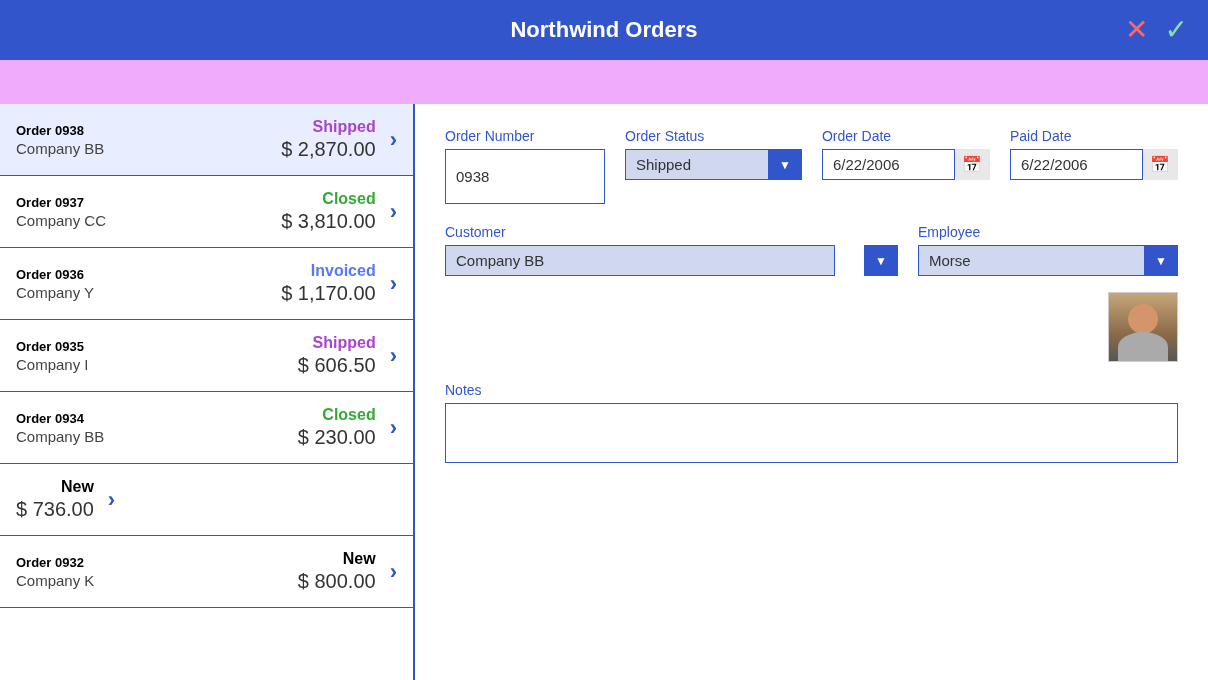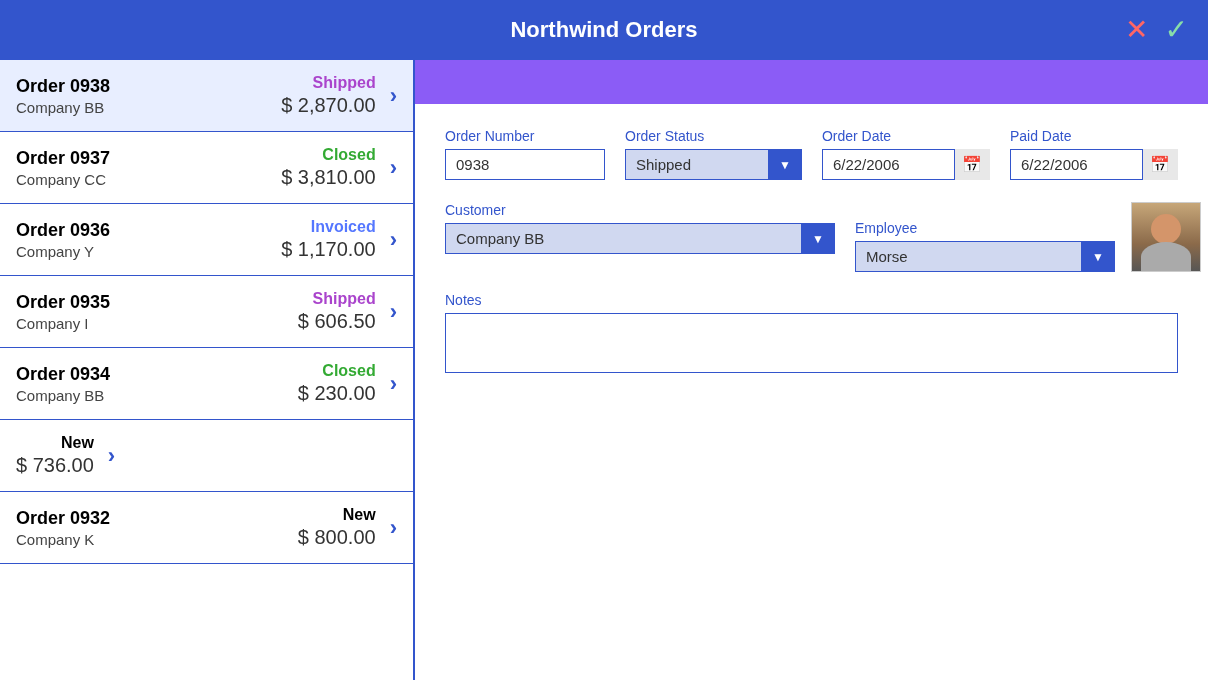--- a/index.html
+++ b/index.html
@@ -6,23 +6,24 @@
     body {
       font-family: Arial, sans-serif;
       background: #f0f0f0;
       width: 1208px;
       height: 680px;
       overflow: hidden;
     }
     .app-window {
       width: 1208px;
       height: 680px;
-      background: #8b5cf6;
+      background: #f0abfc;
       display: flex;
       flex-direction: column;
+      gap: 44px;
     }
     .title-bar {
       background: #3355cc;
       color: white;
       display: flex;
       align-items: center;
       justify-content: center;
       padding: 0 16px;
       height: 60px;
       position: relative;
@@ -83,21 +84,21 @@
       cursor: pointer;
       position: relative;
     }
     .order-item.active {
       background: #e8eeff;
     }
     .order-item-info {
       flex: 1;
     }
     .order-title {
-      font-size: 18px;
+      font-size: 13px;
       font-weight: bold;
       color: #000;
     }
     .order-company {
       font-size: 15px;
       color: #444;
       margin-top: 2px;
     }
     .order-right {
       display: flex;
@@ -125,21 +126,20 @@
       font-weight: bold;
       margin-left: 4px;
     }
 
     
     .order-detail-panel {
       flex: 1;
       padding: 24px 30px 24px 30px;
       background: #fff;
       overflow-y: auto;
-      margin-top: 44px;
     }
 
     .form-row {
       display: flex;
       gap: 20px;
       margin-bottom: 20px;
     }
     .form-group {
       display: flex;
       flex-direction: column;
@@ -153,21 +153,21 @@
     .form-group.employee { width: 260px; }
     .form-group.notes { width: 100%; }
 
     .form-label {
       font-size: 14px;
       color: #3355cc;
       font-weight: 500;
     }
     .form-input {
       border: 1.5px solid #3355cc;
-      padding: 6px 10px;
+      padding: 18px 10px;
       font-size: 15px;
       background: #fff;
       color: #333;
       outline: none;
     }
     .form-select-wrapper {
       position: relative;
       display: flex;
       align-items: center;
     }
@@ -415,21 +415,21 @@
       <div class="form-row">
 
         <div class="form-group customer">
           <label class="form-label">Customer</label>
           <div class="form-select-wrapper">
             <select style="width:390px;"><option value="Company A">Company A</option><option value="Company BB" selected="">Company BB</option><option value="Company CC">Company CC</option><option value="Company I">Company I</option><option value="Company K">Company K</option><option value="Company Y">Company Y</option></select>
             <div class="select-arrow"></div>
           </div>
         </div>
 
-        <div style="display:flex; align-items: flex-end; gap:16px;">
+        <div style="display:flex; align-items: flex-end; gap:16px;flex-direction:column;">
           <div class="form-group employee">
             <label class="form-label">Employee</label>
             <div class="form-select-wrapper">
               <select style="width:260px;"><option value="Morse">Morse</option><option value="Freehafer">Freehafer</option><option value="Kotas">Kotas</option><option value="Sergienko">Sergienko</option></select>
               <div class="select-arrow"></div>
             </div>
           </div>
           <div class="employee-photo">
             <div class="employee-photo-img"></div>
           </div>

